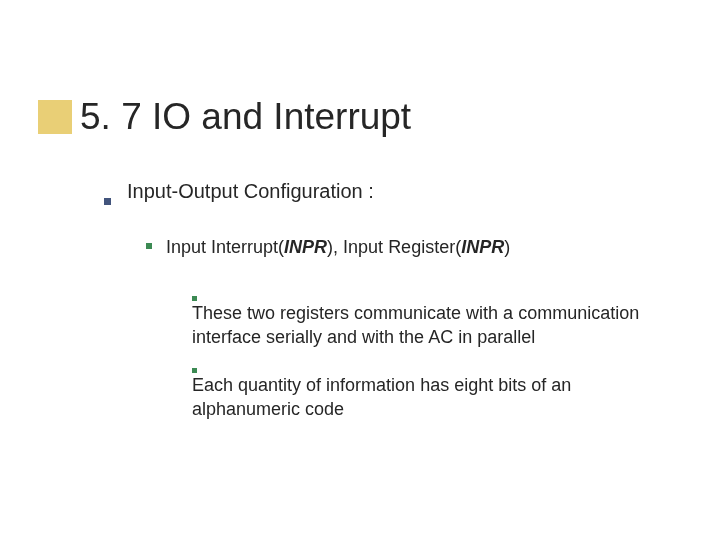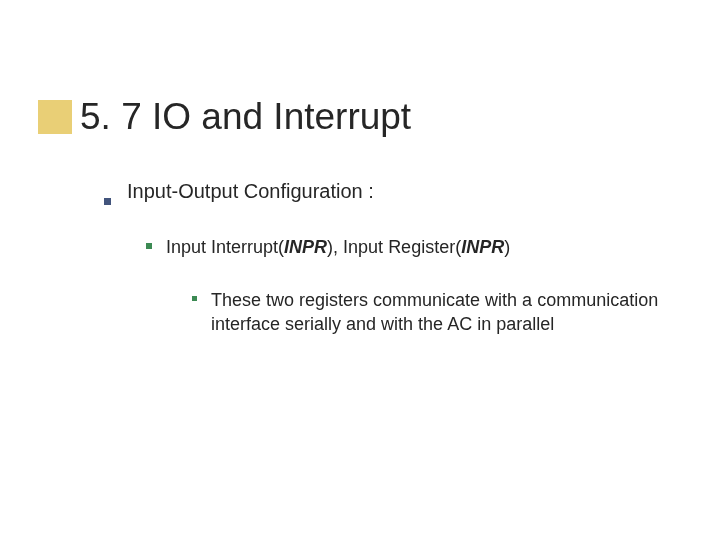--- a/index.html
+++ b/index.html
@@ -71,20 +71,21 @@
     }
     .lvl2 .txt {
       font-size: 18px;
       line-height: 1.4;
     }
     .lvl3 {
       display: flex;
       align-items: flex-start;
       margin-left: 88px;
       margin-bottom: 10px;
+      flex-direction: column;
     }
     .lvl3 .bt {
       width: 5px;
       height: 5px;
       background: #3c8a53;
       margin-top: 8px;
       margin-right: 14px;
       flex-shrink: 0;
     }
     .lvl3 .txt {
@@ -113,14 +114,18 @@
   <div class="lvl2">
     <div class="bt"></div>
     <div class="txt"><span>Input Interrupt(</span><span class="ital">INPR</span><span>), Input Register(</span><span class="ital">INPR</span><span>)</span></div>
   </div>
 
   <div class="lvl3">
     <div class="bt"></div>
     <div class="txt">These two registers communicate with a communication interface serially and with the AC in parallel</div>
   </div>
 
+  <div class="lvl3">
+    <div class="bt"></div>
+    <div class="txt">Each quantity of information has eight bits of an alphanumeric code</div>
+  </div>
 
 </div>
 
 </body></html>

